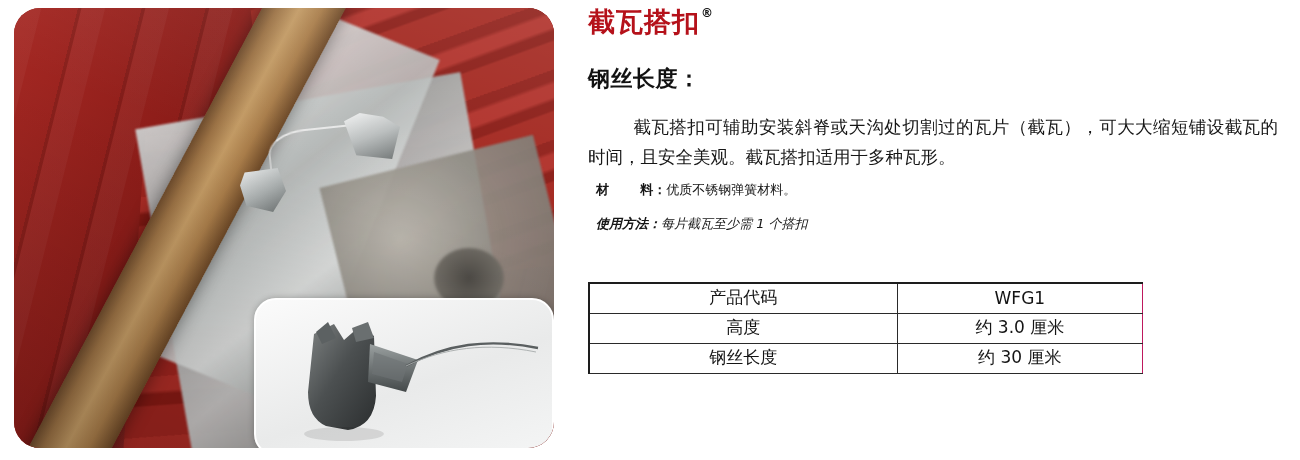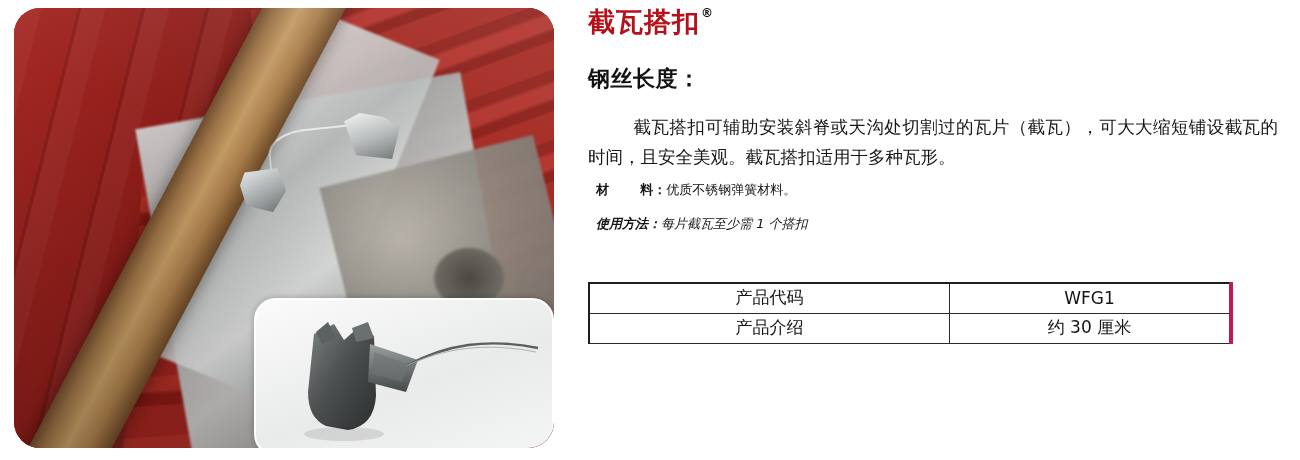--- a/index.html
+++ b/index.html
@@ -255,21 +255,21 @@
   .kv b {
     font-weight: bold;
   }
   .kv .sp { display:inline-block; width: 2.4em; }
 
   
   .spec {
     position: absolute;
     left: 0;
     top: 282px;
-    width: 645px;
+    width: 555px;
     border-collapse: collapse;
     font-size: 17px;
     color: #141414;
     border-radius: 28px;
   }
   .spec tr { height: 28px; }
   .spec td {
     border-top: 1px solid #2a2a2a;
     border-bottom: 1px solid #2a2a2a;
     text-align: center;
@@ -277,21 +277,21 @@
     background: #fff;
   }
   .spec tr:first-child td { border-top: 2px solid #1d1d1d; }
   .spec td.col-a {
     width: 390px;
     border-left: 2px solid #1d1d1d;
     border-right: 1px solid #2a2a2a;
   }
   .spec td.col-b {
     width: 300px;
-    border-right: 4px solid #be185d;
+    border-right: 1px solid #be185d;
     text-align: center;
   }
 </style>
 </head>
 <body>
 
 <div class="page">
 
   <div class="photo-wrap" aria-label="屋面瓦片与截瓦搭扣安装实景照片">
     <div class="tile-base"></div>
@@ -357,20 +357,24 @@
       <b>使用方法：</b><span>每片截瓦至少需 1 个搭扣</span>
     </div>
 
     <table class="spec">
       <tbody>
         <tr>
           <td class="col-a">产品代码</td>
           <td class="col-b">WFG1</td>
         </tr>
         <tr>
-          <td class="col-a">产品介绍</td>
+          <td class="col-a">高度</td>
+          <td class="col-b">约 3.0 厘米</td>
+        </tr>
+        <tr>
+          <td class="col-a">钢丝长度</td>
           <td class="col-b">约 30 厘米</td>
         </tr>
       </tbody>
     </table>
 
   </div>
 </div>
 
 </body></html>

